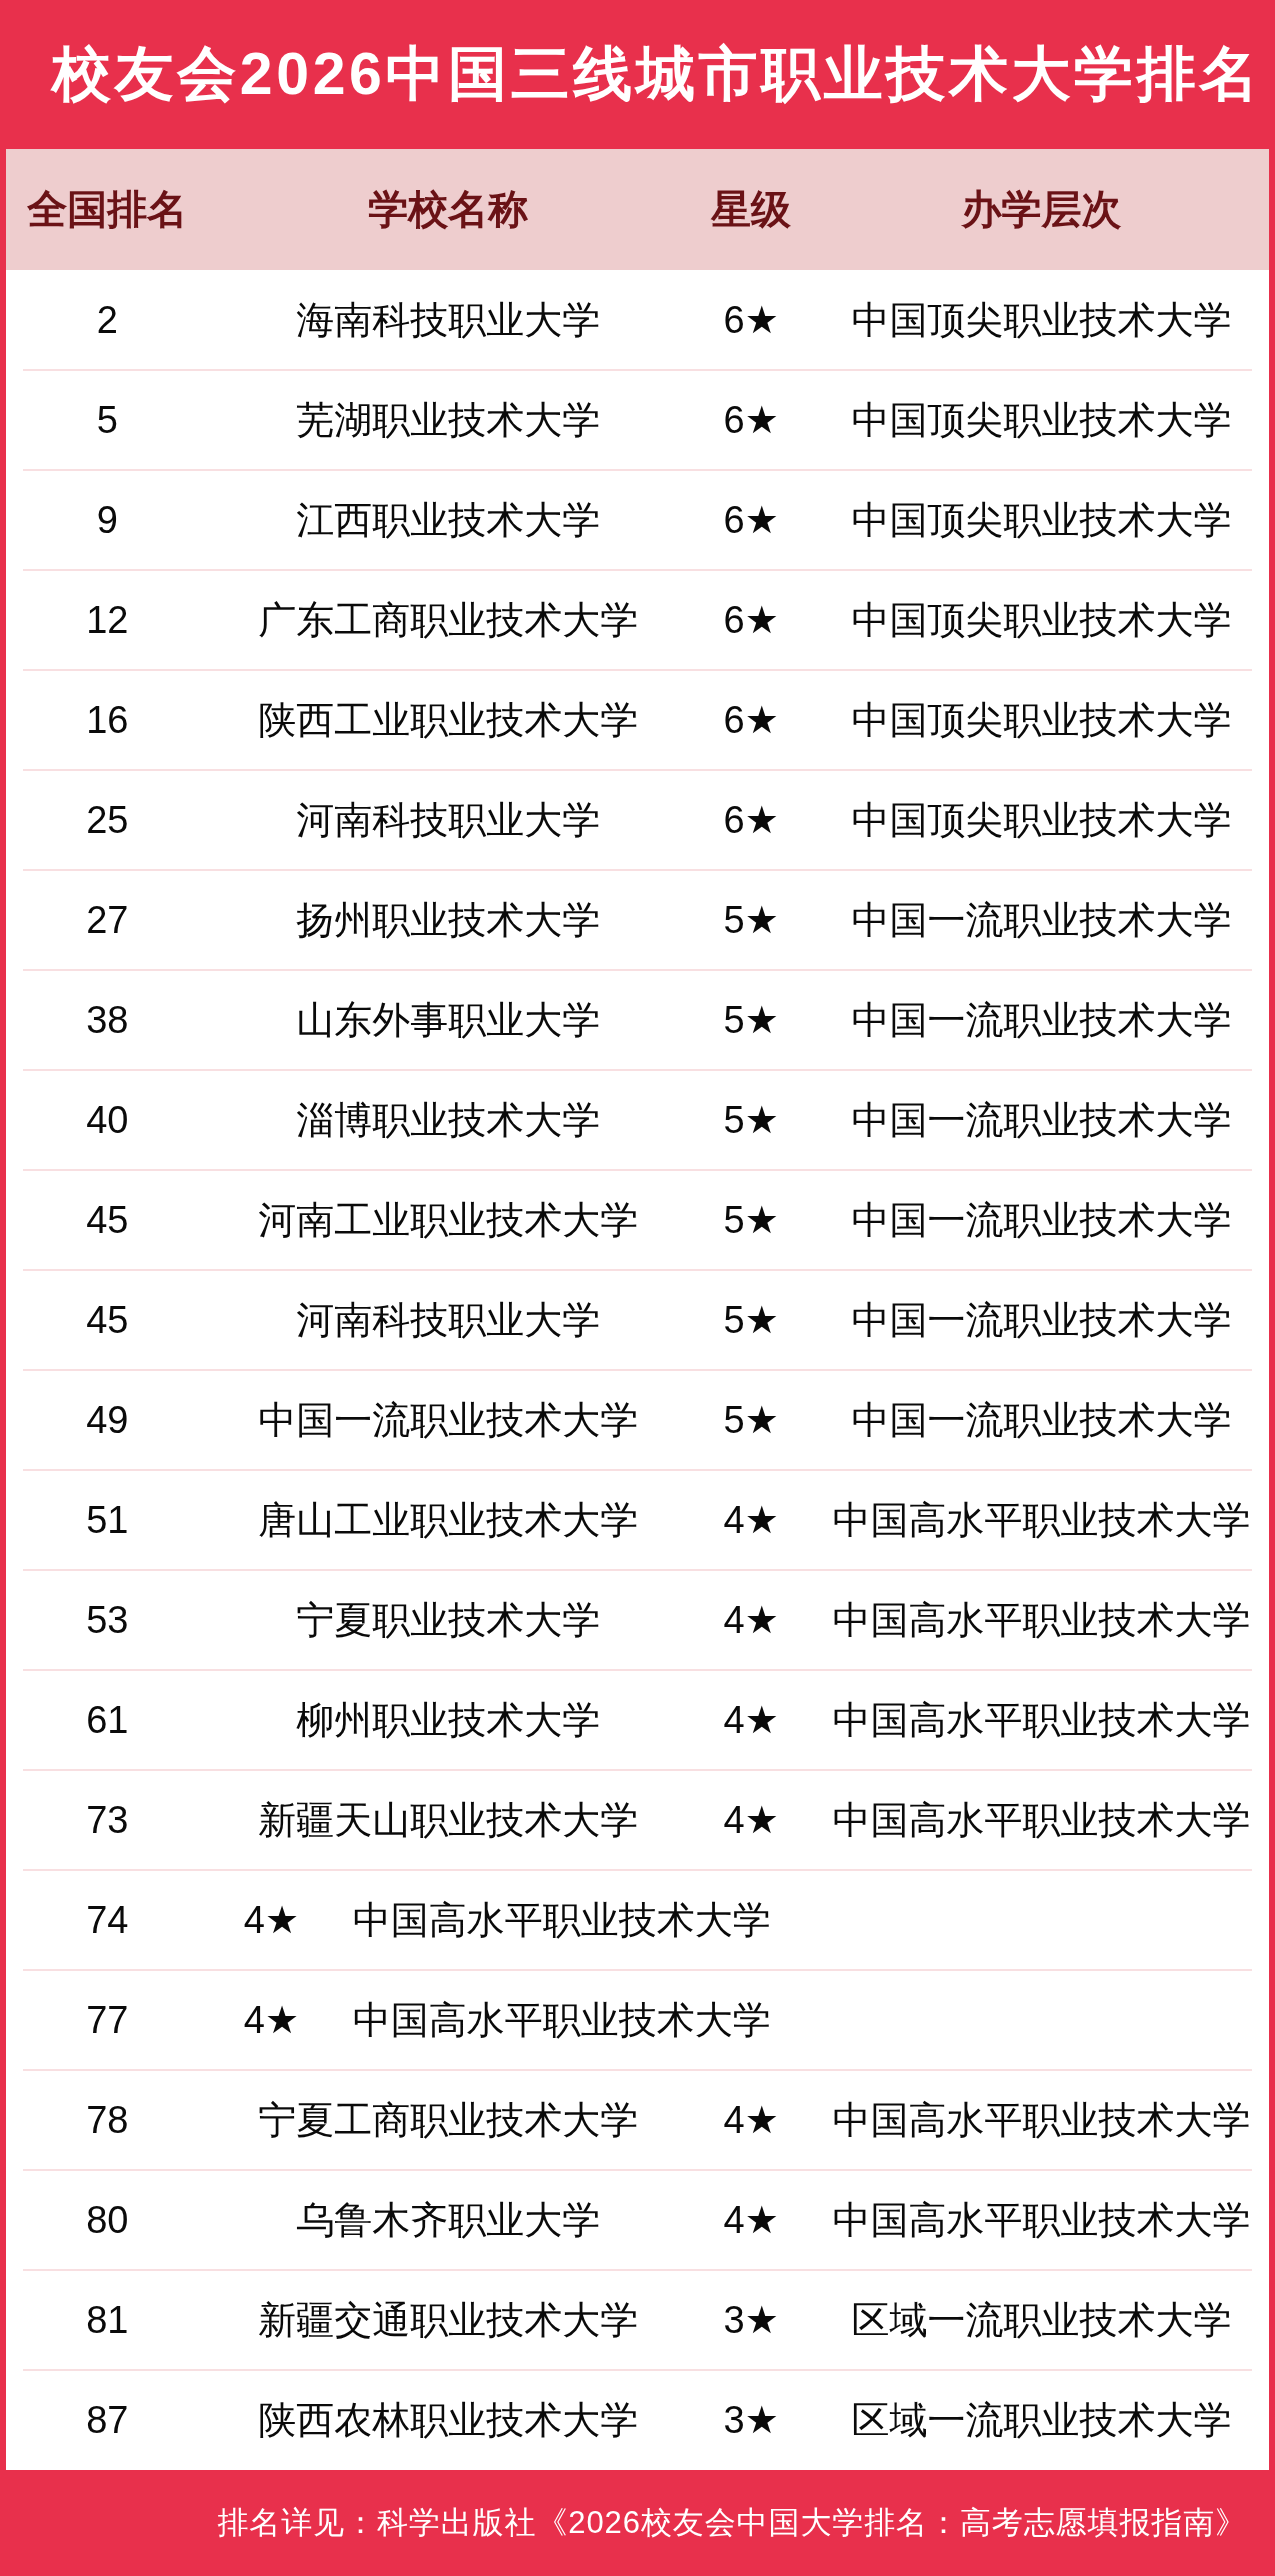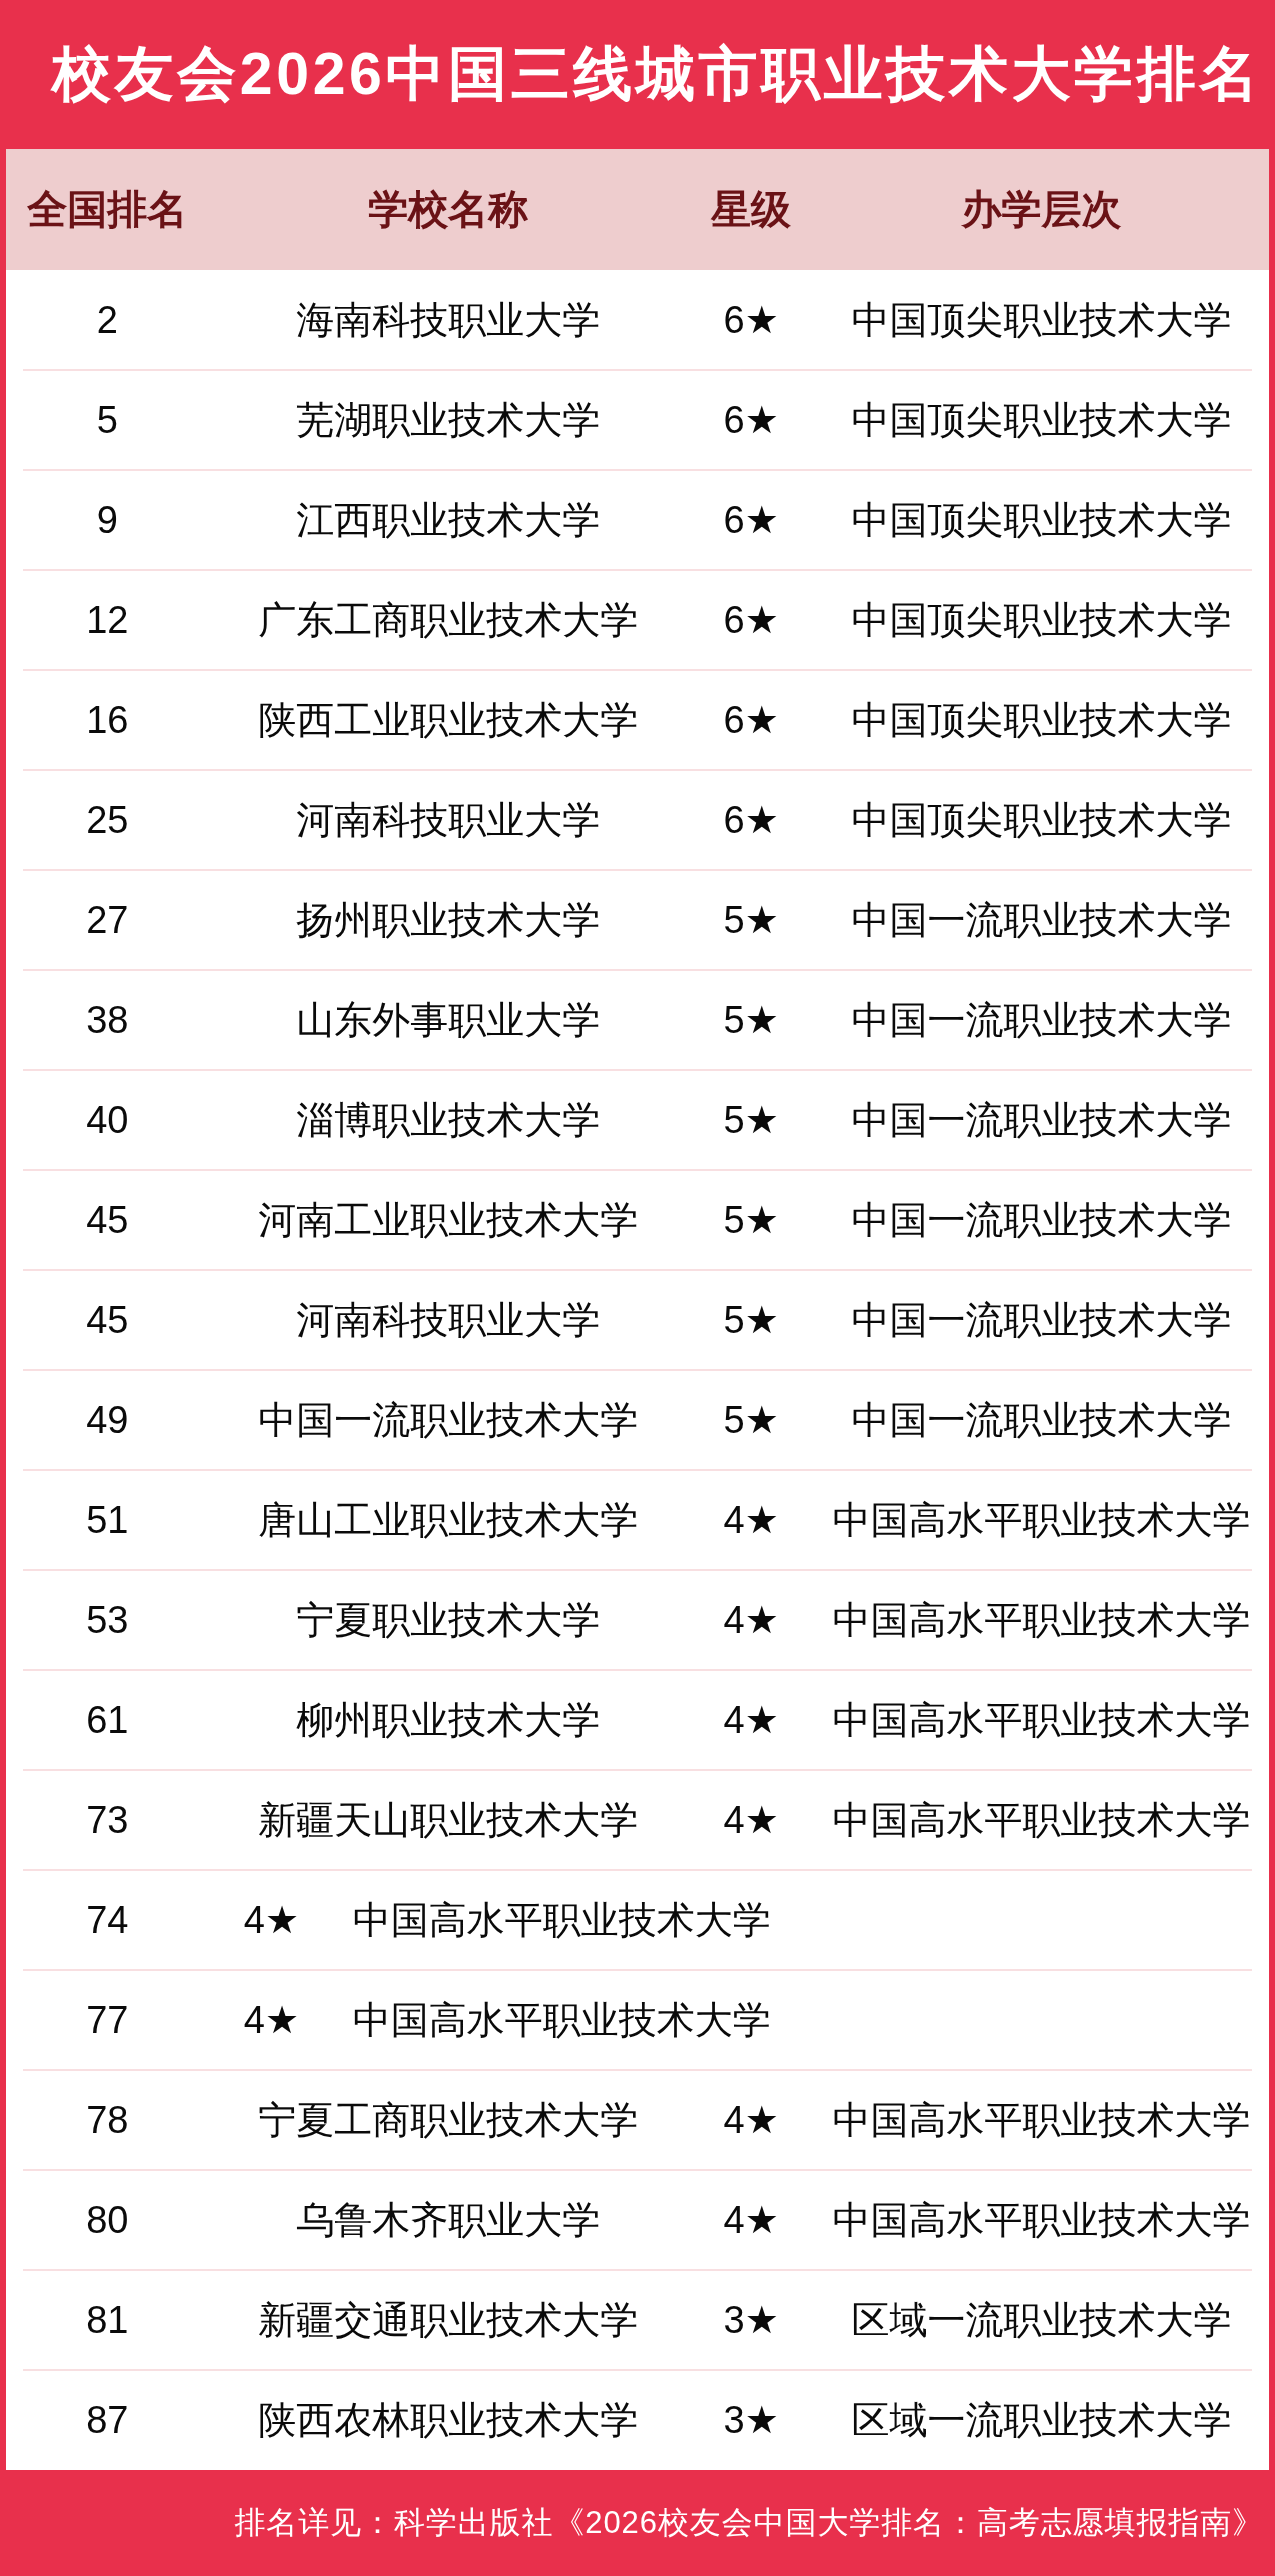--- a/index.html
+++ b/index.html
@@ -59,21 +59,21 @@
   }
   .row + .row::before{
     content:"";
     position:absolute;top:-0.9px;left:16.3px;right:16.3px;height:1.8px;
     background:var(--divider);
   }
   .footer-bar{
     flex:1 1 auto;
     background:var(--red);
     display:flex;align-items:center;justify-content:flex-end;
-    padding-right:11px;
+    padding-right:28px;
   }
   .footer-text{
     color:var(--footer-text);
     font-size:31px;letter-spacing:0.9px;
     white-space:nowrap;
   }
 </style>
 </head>
 <body>
 

